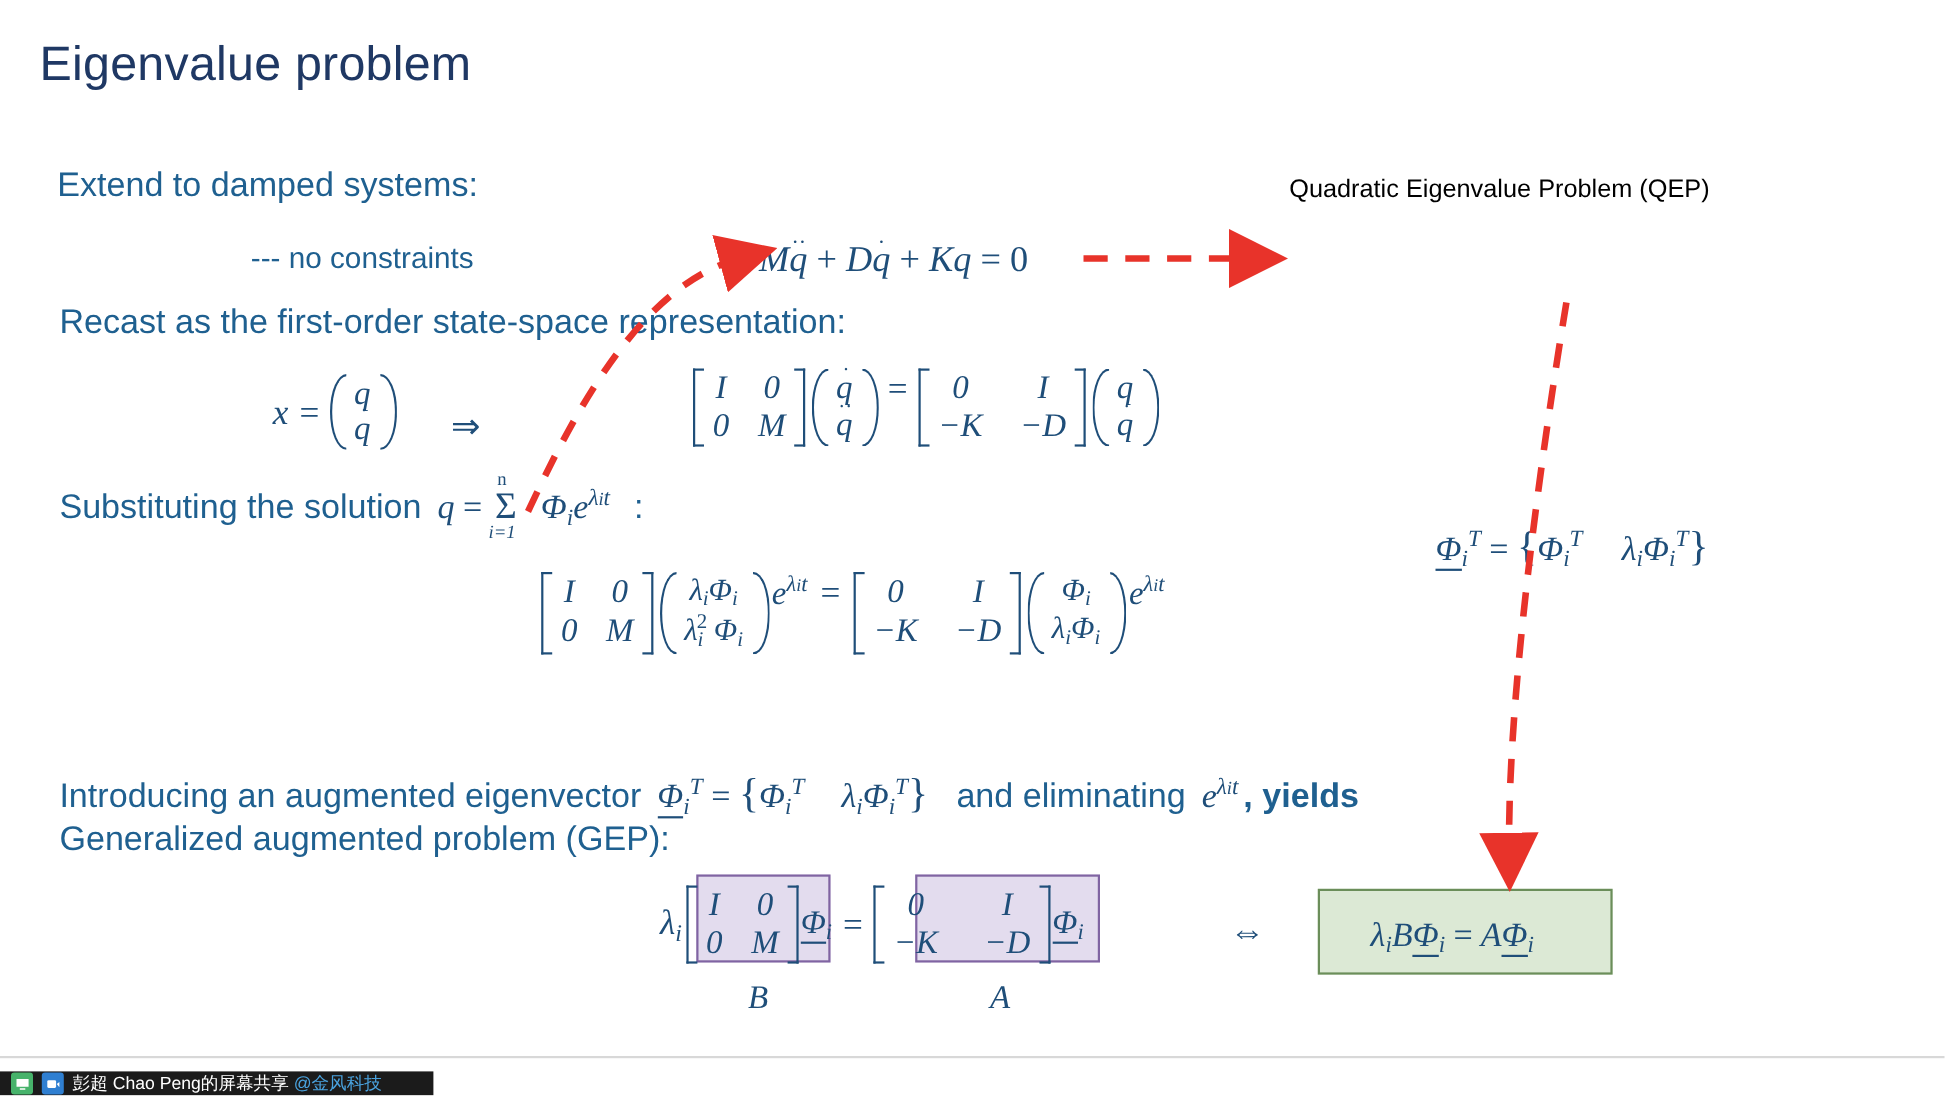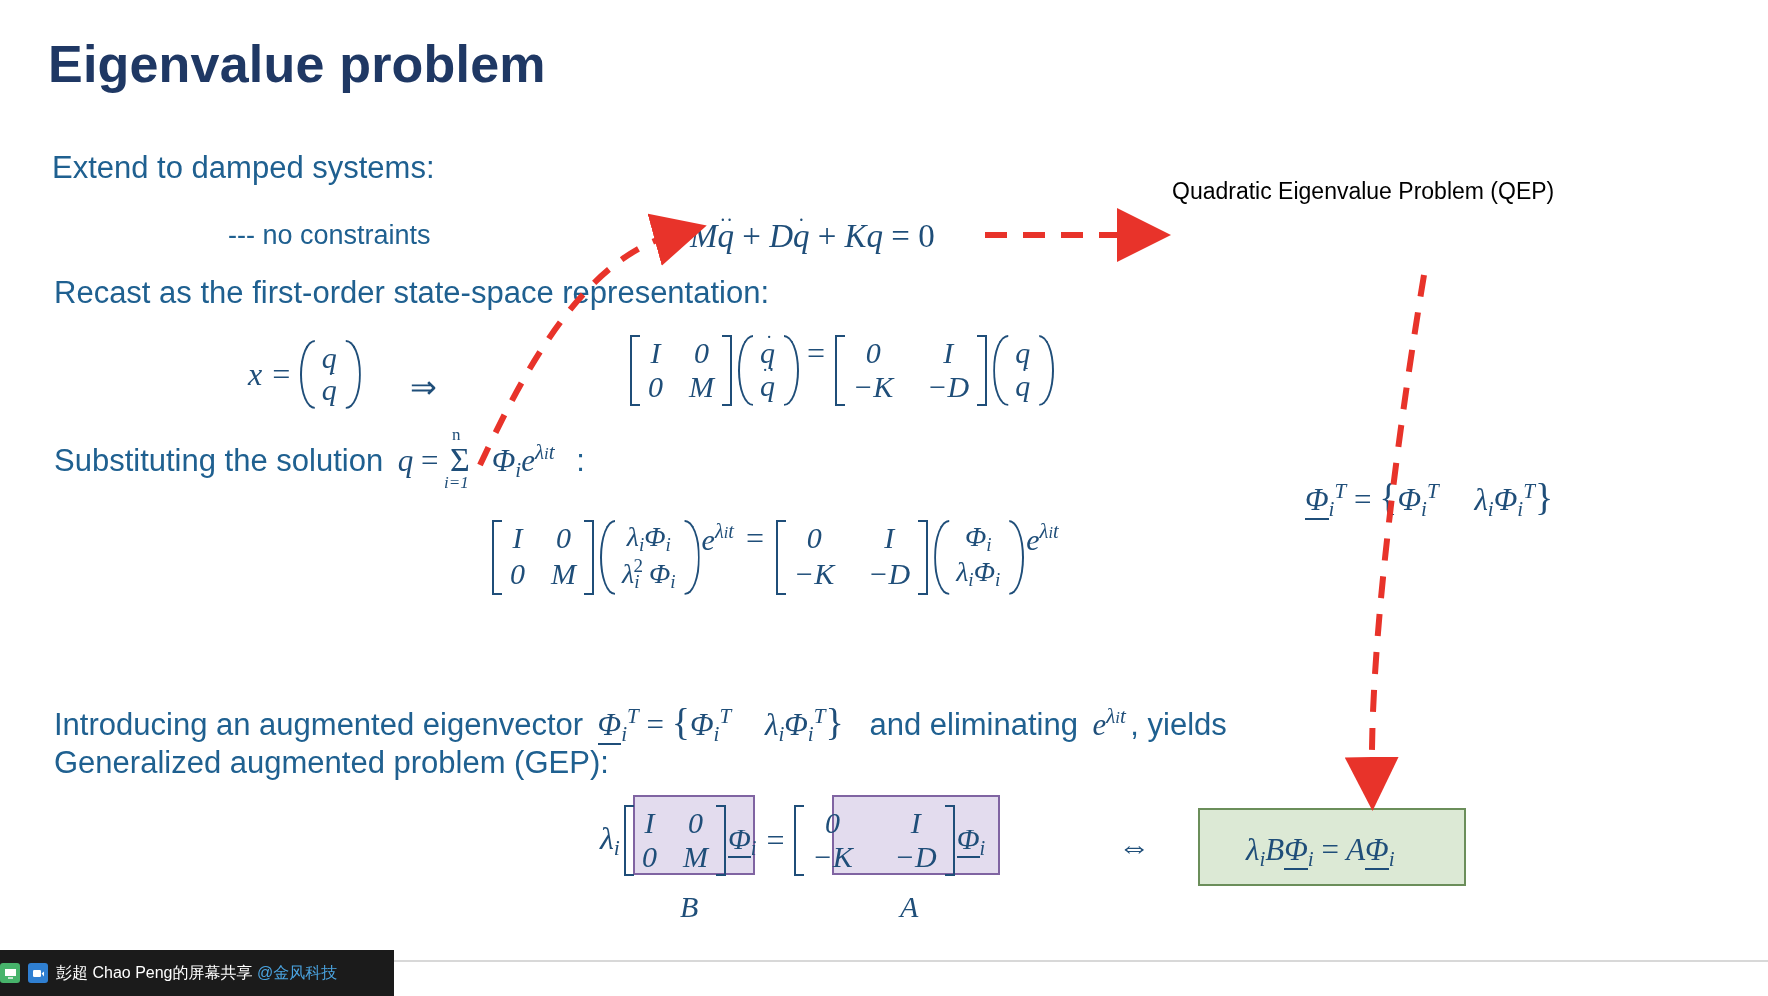--- a/index.html
+++ b/index.html
@@ -14,26 +14,25 @@
     position: relative;
     width: 1768px;
     height: 996px;
     background: #ffffff;
     overflow: hidden;
   }
   .title {
     position: absolute;
     left: 36px;
     top: 34px;
-    font-size: 52px;
+    font-size: 44px;
     color: #1F3864;
-    font-weight: 700;
+    font-weight: 400;
     letter-spacing: 0.2px;
     white-space: nowrap;
-    margin-left: 12px;
   }
   .body-text {
     color: #1F6090;
     font-size: 29px;
     white-space: nowrap;
   }
   .math {
     font-family: "Liberation Serif", serif;
     font-style: italic;
     color: #1F4E79;
@@ -109,27 +108,27 @@
     position: absolute;
     background: #DCE9D5;
     border: 2px solid #6B8E5A;
   }
 
   
   .taskbar {
     position: absolute;
     left: 0;
     bottom: 0;
-    height: 46px;
+    height: 22px;
     width: 394px;
     background: #1b1b1b;
     display: flex;
     align-items: center;
     gap: 8px;
-    padding: 0 0;
+    padding: 0 10px;
   }
   .taskbar .share-text {
     color: #ffffff;
     font-size: 16px;
     white-space: nowrap;
   }
   .taskbar .share-text .handle { color: #4aa3df; }
   .tb-icon {
     width: 20px; height: 20px;
     display: inline-flex;
@@ -163,21 +162,21 @@
 
   <div class="abs math" style="left:690px; top:218px; font-size:33px; white-space:nowrap;text-align:center;">
     <span>M</span><span style="position:relative; display:inline-block;">q<span style="position:absolute; left:2px; top:-9px; font-style:normal; font-size:20px;">··</span></span>
     <span class="mathup">+</span>
     <span>D</span><span style="position:relative; display:inline-block;">q<span style="position:absolute; left:5px; top:-9px; font-style:normal; font-size:20px;">·</span></span>
     <span class="mathup">+</span>
     <span>K</span><span>q</span>
     <span class="mathup">= 0</span>
   </div>
 
-  <div class="abs" style="left:1172px; top:178px; font-size:23px; color:#000000; white-space:nowrap;">Quadratic Eigenvalue Problem (QEP)</div>
+  <div class="abs" style="left:1172px; top:158px; font-size:23px; color:#000000; white-space:nowrap;">Quadratic Eigenvalue Problem (QEP)</div>
 
 
   <div class="abs body-text" style="left:54px; top:275px; font-size:31px;">Recast as the first-order state-space representation:</div>
 
   <div class="abs" style="left:248px; top:340px;">
     <span class="mrow math" style="font-size:32px;">
       <span style="margin-right:8px;">x =</span>
       <span class="mrow" style="align-items:stretch;">
         <span class="pleft"></span>
         <span class="mgrid c1" style="font-size:30px;">
@@ -293,21 +292,21 @@
   <div class="abs" style="left:54px; top:700px; white-space:nowrap;">
     <span class="body-text" style="font-size:31px;">Introducing an augmented eigenvector</span>
     <span class="math" style="font-size:31px; margin-left:10px;">
       <span class="uline">Φ</span><span class="sub">i</span><span class="sup">T</span>
       <span class="mathup">=</span>
       <span class="mathup" style="font-size:38px;">{</span><span>Φ<span class="sub">i</span><span class="sup">T</span></span>
       <span style="margin-left:26px;">λ<span class="sub">i</span>Φ<span class="sub">i</span><span class="sup">T</span></span><span class="mathup" style="font-size:38px;">}</span>
     </span>
     <span class="body-text" style="font-size:31px; margin-left:18px;">and eliminating</span>
     <span class="math" style="font-size:31px; margin-left:10px;">e<span class="sup">λ<span style="font-size:0.8em;">i</span>t</span></span>
-    <span class="body-text" style="font-size:31px;">, yields</span>
+    <span class="body-text" style="font-size:31px;font-weight:bold;">, yields</span>
   </div>
 
   <div class="abs body-text" style="left:54px; top:745px; font-size:31px;">Generalized augmented problem (GEP):</div>
 
   <div class="box-purple" style="left:633px; top:795px; width:122px; height:80px;"></div>
   <div class="box-purple" style="left:832px; top:795px; width:168px; height:80px;"></div>
 
   <div class="abs" style="left:600px; top:805px;">
     <span class="mrow" style="align-items:stretch;">
       <span class="math" style="font-size:32px; margin-right:4px; align-self:center;">λ<span class="sub">i</span></span>

